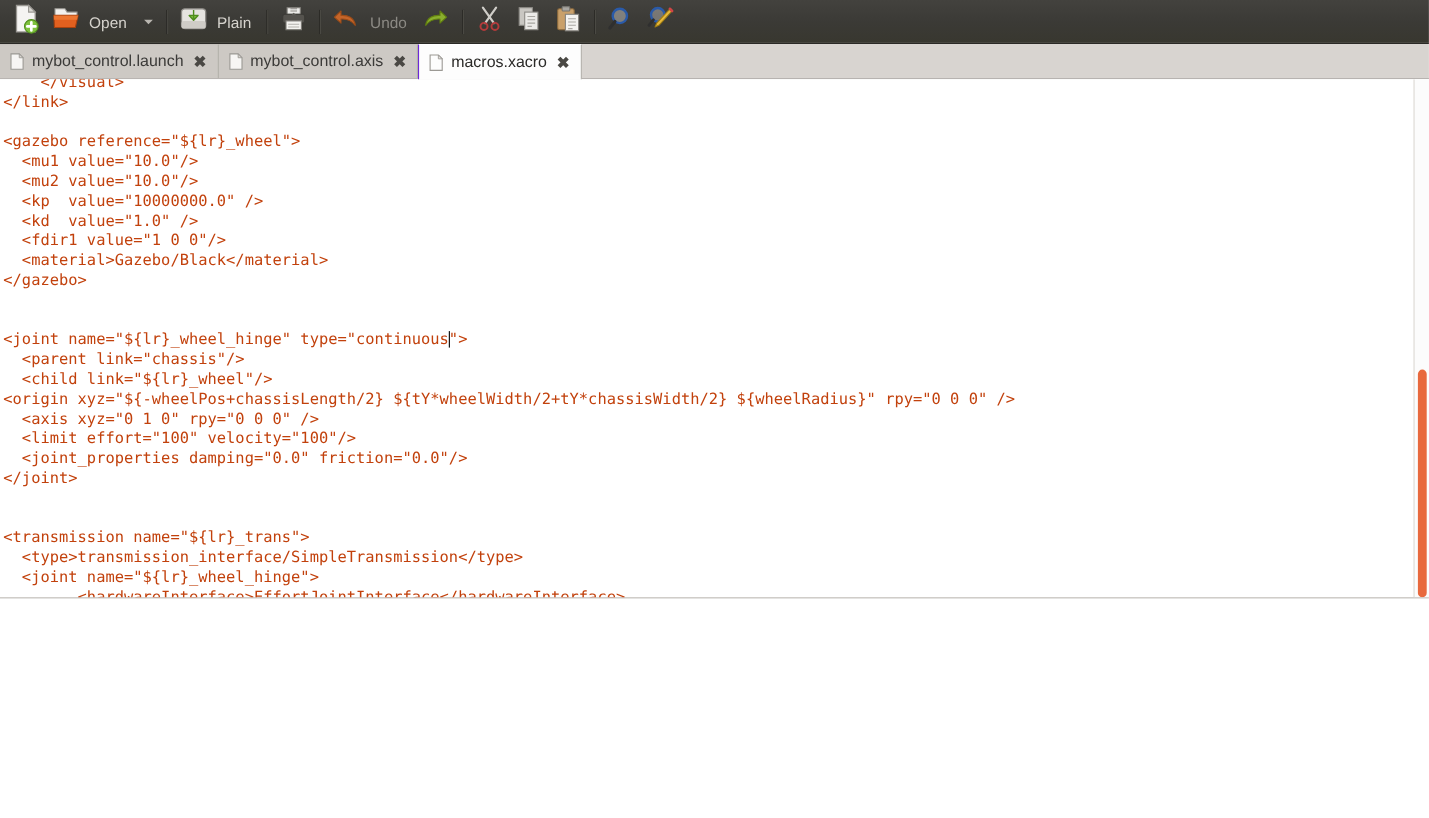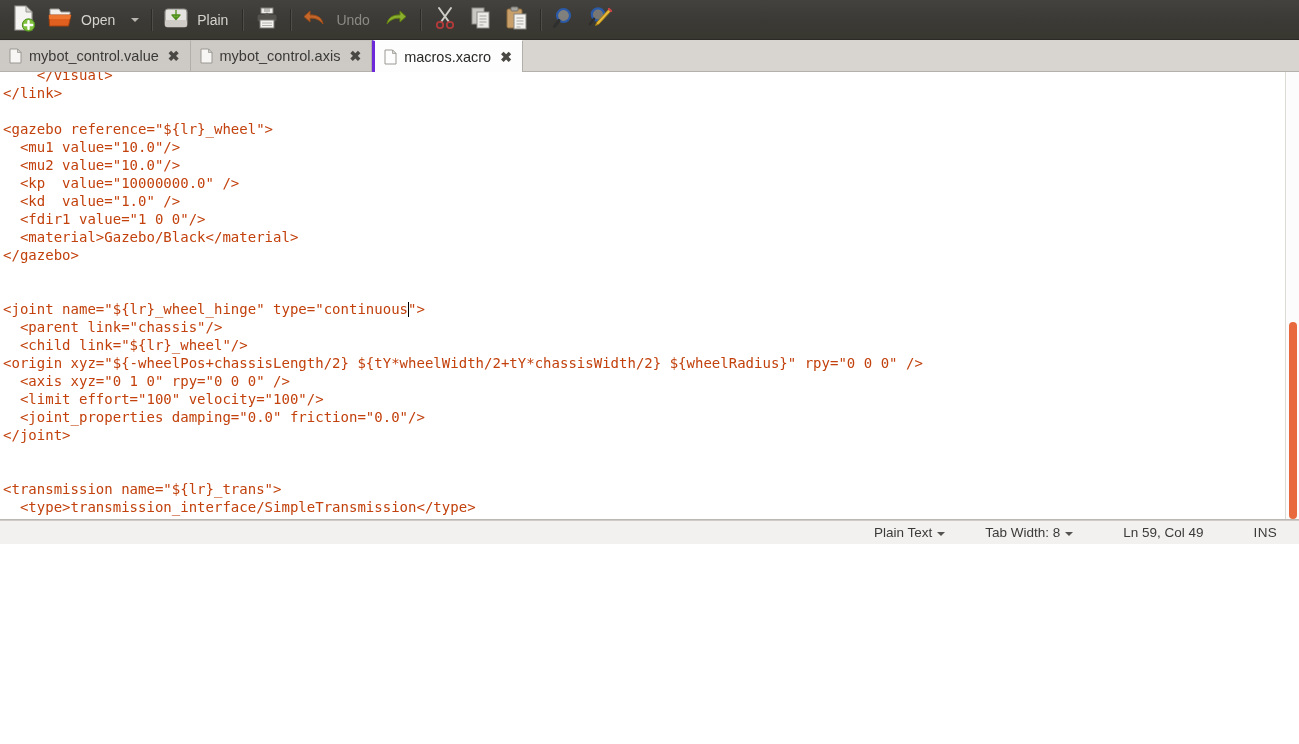--- a/index.html
+++ b/index.html
@@ -89,21 +89,21 @@
     border-top: 1px solid #c6c2bd;
     font-size: 14.5px;
     color: #3b3a38;
     cursor: default;
     position: relative;
   }
   .tab.active {
     background: #fdfdfd;
     color: #2b2a28;
     border-top: 1px solid #ffffff;
-    border-left: 3px solid #6d28d9;
+    border-left: 1px solid #6d28d9;
     z-index: 2;
     margin-bottom: -1px;
     height: 32px;
   }
   .tab-doc-icon {
     width: 13px; height: 16px;
     flex: 0 0 13px;
   }
   .tab-close {
     font-size: 14px;
@@ -334,21 +334,21 @@
 
   <div class="tabbar">
 
     <div class="tab">
       <span class="tab-doc-icon">
         <svg width="13" height="16" viewBox="0 0 13 16">
           <path d="M1 1 h7.5 L12 4.5 V15 H1 z" fill="#f7f6f4" stroke="#9b9994" stroke-width="1"></path>
           <path d="M8.5 1 L12 4.5 H8.5 z" fill="#d9d7d2" stroke="#9b9994" stroke-width=".8"></path>
         </svg>
       </span>
-      <span>mybot_control.value</span>
+      <span>mybot_control.launch</span>
       <span class="tab-close">✖</span>
     </div>
 
     <div class="tab">
       <span class="tab-doc-icon">
         <svg width="13" height="16" viewBox="0 0 13 16">
           <path d="M1 1 h7.5 L12 4.5 V15 H1 z" fill="#f7f6f4" stroke="#9b9994" stroke-width="1"></path>
           <path d="M8.5 1 L12 4.5 H8.5 z" fill="#d9d7d2" stroke="#9b9994" stroke-width=".8"></path>
         </svg>
       </span>
@@ -406,30 +406,14 @@
 
 &lt;/macro&gt;
 
 &lt;/robot&gt;</span></pre>
 
     <div class="vscroll-track">
       <div class="vscroll-thumb" style="top: 56%; height: 44%; background: rgb(232, 105, 61);"></div>
     </div>
   </div>
 
-  <div class="statusbar">
-    <div class="sb-item">
-      <span>Plain Text</span>
-      <span class="sb-arrow"></span>
-    </div>
-    <div class="sb-item">
-      <span>Tab Width: 8</span>
-      <span class="sb-arrow"></span>
-    </div>
-    <div class="sb-item sb-pos">
-      <span>Ln 59, Col 49</span>
-    </div>
-    <div class="sb-item sb-ins">
-      <span>INS</span>
-    </div>
-  </div>
 
 </div>
 
 </body></html>

